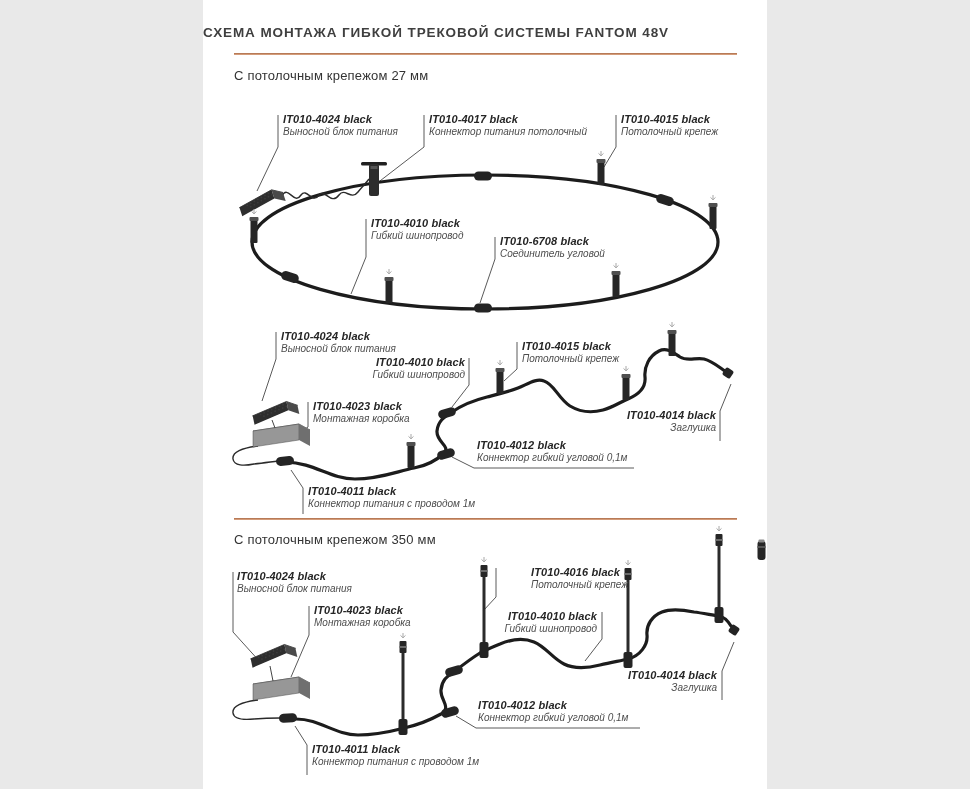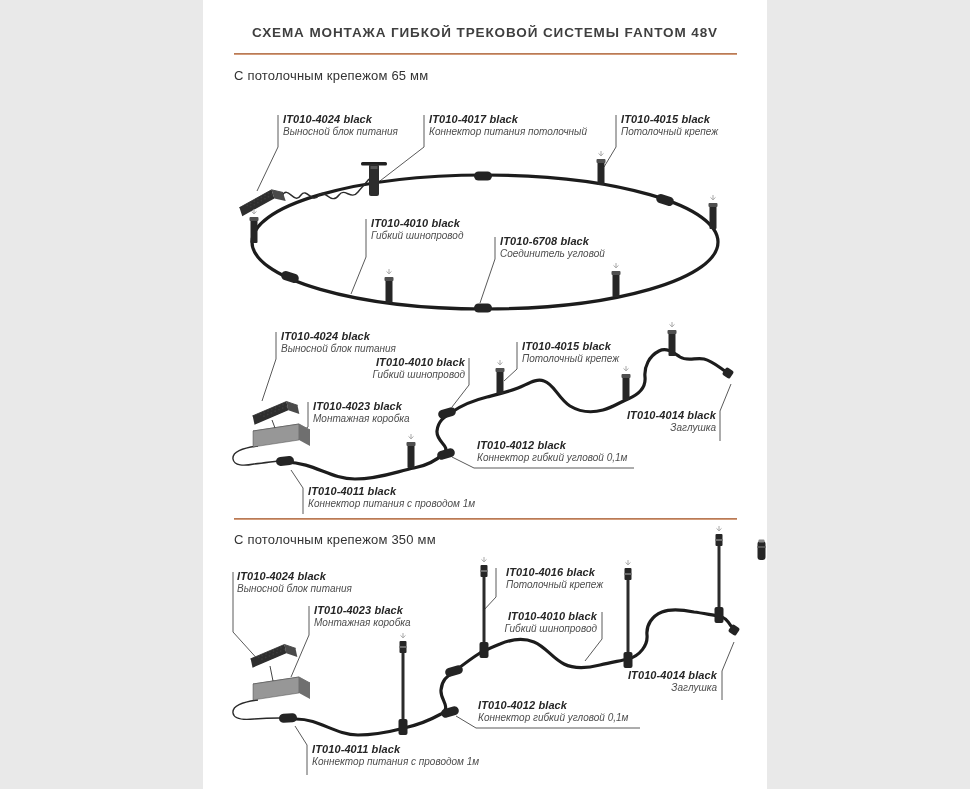--- a/index.html
+++ b/index.html
@@ -1,40 +1,40 @@
 <!DOCTYPE html>
 <html><head>
 <meta charset="utf-8">
 <style>
   html,body{margin:0;padding:0;background:#e9e9e9;}
   .page{position:relative;width:970px;height:789px;background:#e9e9e9;
         font-family:"Liberation Sans",sans-serif;overflow:hidden;}
   .panel{position:absolute;left:203px;top:0;width:564px;height:789px;background:#ffffff;}
   .art{position:absolute;left:0;top:0;width:970px;height:789px;}
-  .title{position:absolute;left:203px;top:25px;width:564px;text-align:center;
+  .title{position:absolute;left:203px;top:25px;width:564px;text-align:left;
          font-size:13.5px;font-weight:700;letter-spacing:.9px;color:#3f3f3f;}
   .rule{position:absolute;left:234px;width:503px;height:2px;
         background:linear-gradient(#a96a46,#e2ac8b);}
   .rule1{top:53px;} .rule2{top:518px;}
   .heading{position:absolute;left:234px;font-size:13px;color:#333;letter-spacing:.2px;}
   .h1{top:68px;} .h2{top:532px;text-align:right;}
   .lbl{position:absolute;line-height:12.5px;white-space:nowrap;font-style:italic;}
   .lbl.r{text-align:right;}
   .lbl-code{font-size:11px;font-weight:700;color:#262626;letter-spacing:.1px;}
   .lbl-name{font-size:10px;color:#4d4d4d;}
 </style>
 </head>
 <body>
 
 <div class="page">
   <div class="panel"></div>
 
   <div class="title">СХЕМА МОНТАЖА ГИБКОЙ ТРЕКОВОЙ СИСТЕМЫ FANTOM 48V</div>
   <div class="rule rule1"></div>
-  <div class="heading h1">С потолочным крепежом 65 мм</div>
+  <div class="heading h1">С потолочным крепежом 27 мм</div>
   <div class="rule rule2"></div>
   <div class="heading h2">С потолочным крепежом 350 мм</div>
 
   <svg class="art" viewBox="0 0 970 789">
     <defs>
       <g id="screw">
         <path d="M0,0 L0,-5 M-2.5,-2.6 L0,-0.2 L2.5,-2.6" stroke="#a8a8a8" stroke-width="1" fill="none"></path>
       </g>
       <g id="m65">
         <rect x="-3.5" y="-26" width="7" height="26" rx="1" fill="#262626"></rect>
@@ -236,21 +236,21 @@
   </div>
 
   <div class="lbl" style="left:237px;top:570px">
     <div class="lbl-code">IT010-4024 black</div>
     <div class="lbl-name">Выносной блок питания</div>
   </div>
   <div class="lbl" style="left:314px;top:604px">
     <div class="lbl-code">IT010-4023 black</div>
     <div class="lbl-name">Монтажная коробка</div>
   </div>
-  <div class="lbl" style="left:506px;top:566px">
+  <div class="lbl" style="left:531px;top:566px">
     <div class="lbl-code">IT010-4016 black</div>
     <div class="lbl-name">Потолочный крепеж</div>
   </div>
   <div class="lbl r" style="right:373px;top:610px">
     <div class="lbl-code">IT010-4010 black</div>
     <div class="lbl-name">Гибкий шинопровод</div>
   </div>
   <div class="lbl r" style="right:253px;top:669px">
     <div class="lbl-code">IT010-4014 black</div>
     <div class="lbl-name">Заглушка</div>

